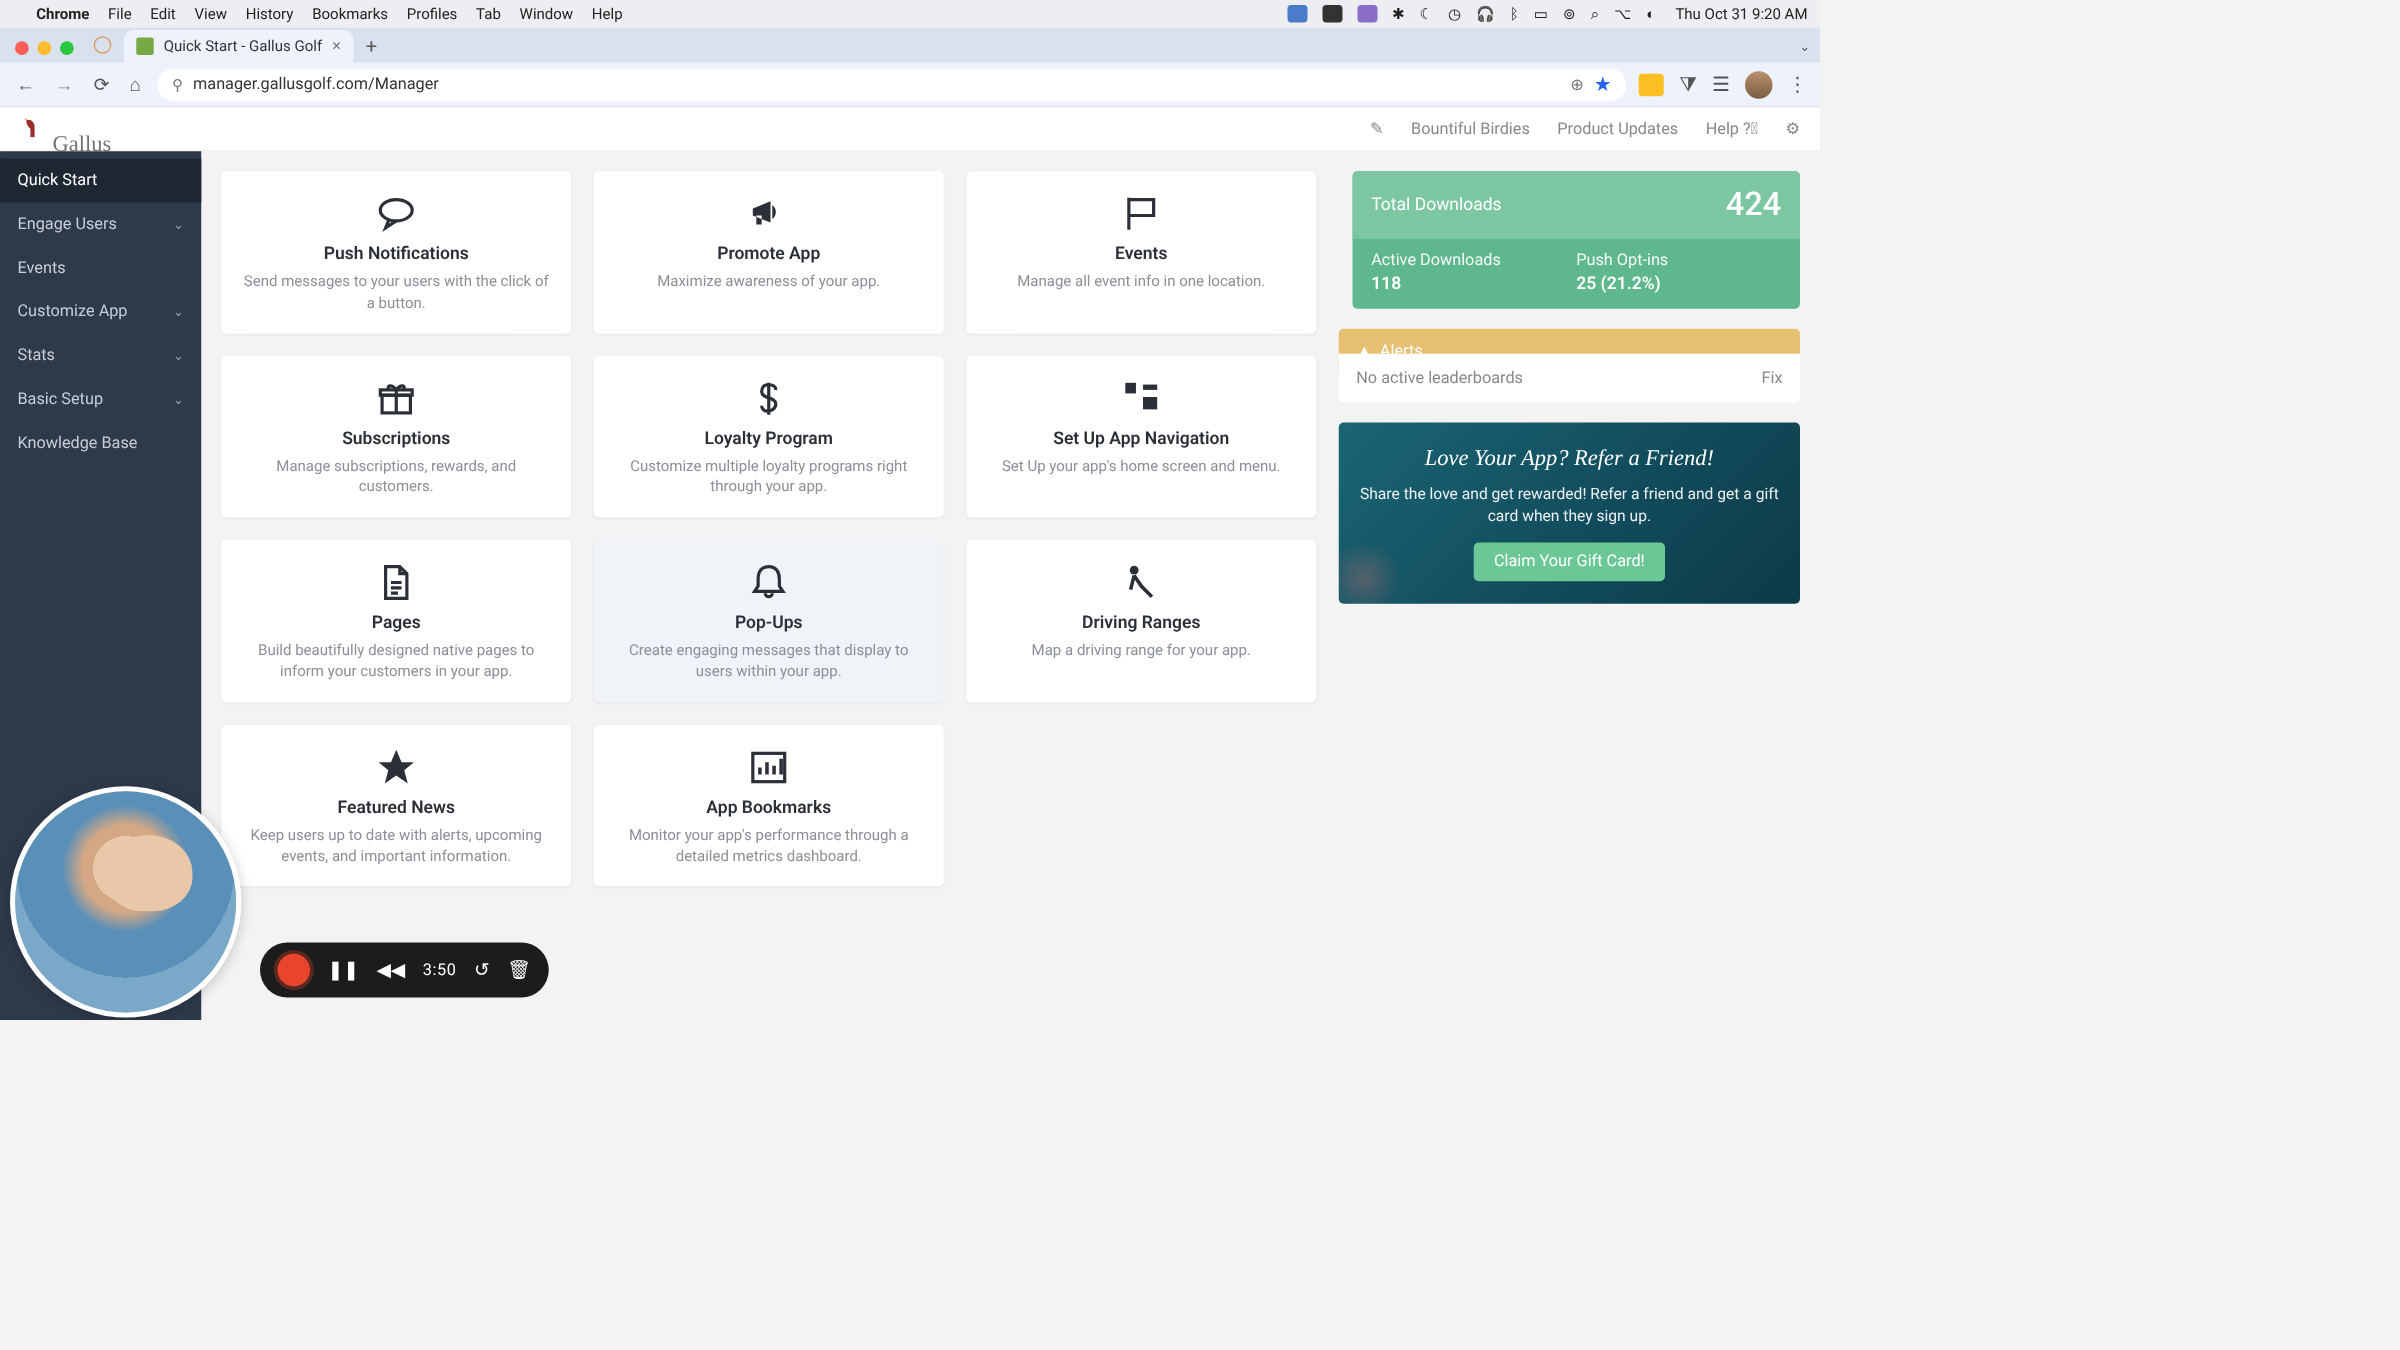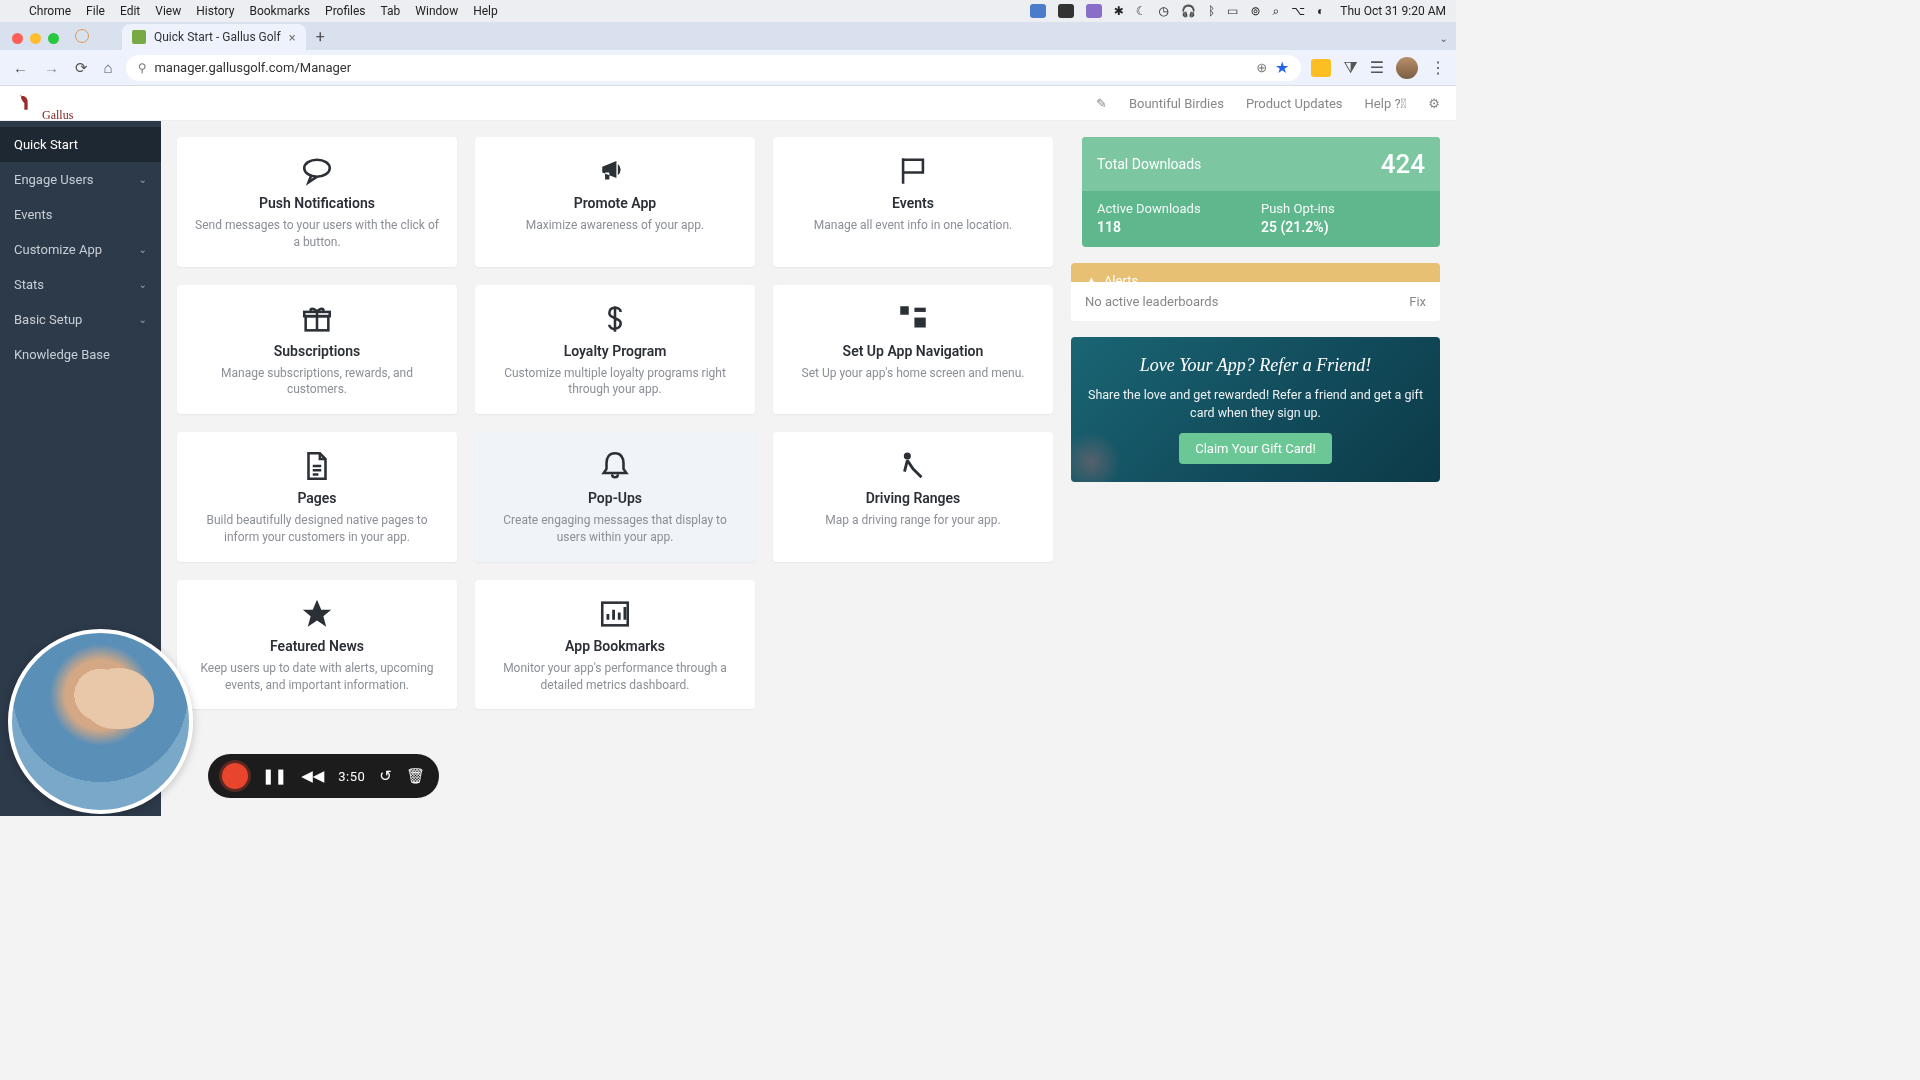--- a/index.html
+++ b/index.html
@@ -3,54 +3,54 @@
 <meta charset="utf-8">
 <style>
 * { margin: 0; padding: 0; box-sizing: border-box; }
 body { font-family: -apple-system, "Segoe UI", Roboto, Arial, sans-serif; background: #f3f3f3; width: 1456px; height: 816px; overflow: hidden; position: relative; }
 
 
 .menubar { height: 22px; background: rgba(235,237,240,0.95); display: flex; align-items: center; font-size: 12px; color: #222; padding: 0 10px; }
 .menubar .left { display: flex; gap: 15px; align-items: center; }
 .menubar .right { margin-left: auto; display: flex; gap: 12px; align-items: center; }
 .apple-icon { font-size: 14px; margin-right: 4px; }
-.appname { font-weight: 400; }
+.appname { font-weight: 700; }
 .menubar .right .sq { width: 16px; height: 14px; border-radius: 3px; display: inline-block; }
 .menubar .right .time { margin-left: 4px; }
 
 
 .tabstrip { height: 28px; background: #d9e1ef; display: flex; align-items: flex-end; padding-left: 8px; position: relative; }
 .traffic { display: flex; gap: 7px; align-items: center; margin: 0 10px 6px 4px; }
 .dot { width: 11px; height: 11px; border-radius: 50%; }
 .dot.red { background: #ff5f57; }
 .dot.yellow { background: #febc2f; }
 .dot.green { background: #28c840; }
 .tabstrip .pre-icon { width: 14px; height: 14px; border: 1.5px solid #d95; border-radius: 50%; margin: 0 10px 7px 6px; }
-.tab { background: #edf2fc; height: 26px; border-radius: 8px 8px 0 0; display: flex; align-items: center; padding: 12px 10px; font-size: 12px; color: #333; gap: 8px; min-width: 180px; margin-left: 23px; }
+.tab { background: #edf2fc; height: 26px; border-radius: 8px 8px 0 0; display: flex; align-items: center; padding: 12px 10px; font-size: 12px; color: #333; gap: 8px; min-width: 180px; }
 .tab .favicon { width: 14px; height: 14px; background: #7a4; border-radius: 2px; }
 .tab .close { margin-left: auto; color: #777; font-size: 13px; }
 .newtab { color: #555; font-size: 16px; padding: 0 10px 4px; }
 .tabstrip .expand { position: absolute; right: 8px; bottom: 6px; color: #555; font-size: 10px; }
 
 
 .omnibox { height: 36px; background: #edf2fc; display: flex; align-items: center; padding: 0 10px; gap: 10px; border-bottom: 1px solid #d8dbe0; }
 .nav-btn { color: #8a8e96; font-size: 15px; padding: 0 3px; }
 .nav-btn.active { color: #555; }
 .addr { flex: 1; background: #fff; height: 26px; border-radius: 13px; display: flex; align-items: center; padding: 0 12px; font-size: 13px; color: #333; gap: 8px; }
 .addr .lock { color: #777; font-size: 12px; }
 .omni-right { display: flex; gap: 12px; align-items: center; color: #555; }
 .star-fill { color: #2563eb; font-size: 16px; }
 .ext-badge { width: 20px; height: 18px; background: #fbbf24; border-radius: 3px; }
 .avatar-sm { width: 22px; height: 22px; border-radius: 50%; background: linear-gradient(#b98f6a,#7a5e42); }
 
 
 .app-header { height: 35px; background: #fff; display: flex; align-items: center; padding: 0 16px; border-bottom: 1px solid #eee; font-size: 13px; color: #888; }
 .logo-wrap { display: flex; align-items: center; gap: 6px; }
 .logo-bird { width: 20px; height: 20px; }
-.logo-text { font-family: Georgia, serif; font-size: 12px; color: #7f1d1d; font-weight: 500; margin-top: 24px; }
+.logo-text { font-family: Georgia, serif; font-size: 18px; color: #737373; font-weight: 500; margin-top: 24px; }
 .header-right { margin-left: auto; display: flex; gap: 22px; align-items: center; }
 .header-right span { cursor: default; }
 
 
 .main { display: flex; height: calc(100% - 121px); justify-content: center; }
 .sidebar { width: 161px; background: #2d3a4a; color: #c8ced6; font-size: 13px; padding-top: 6px; }
 .side-item { padding: 10px 14px; display: flex; align-items: center; justify-content: space-between; cursor: pointer; }
 .side-item.active { background: #1e2833; color: #fff; border-left: 3px solid #1e2833; padding-left: 11px; }
 .chev { font-size: 10px; color: #9aa4b1; }
 

